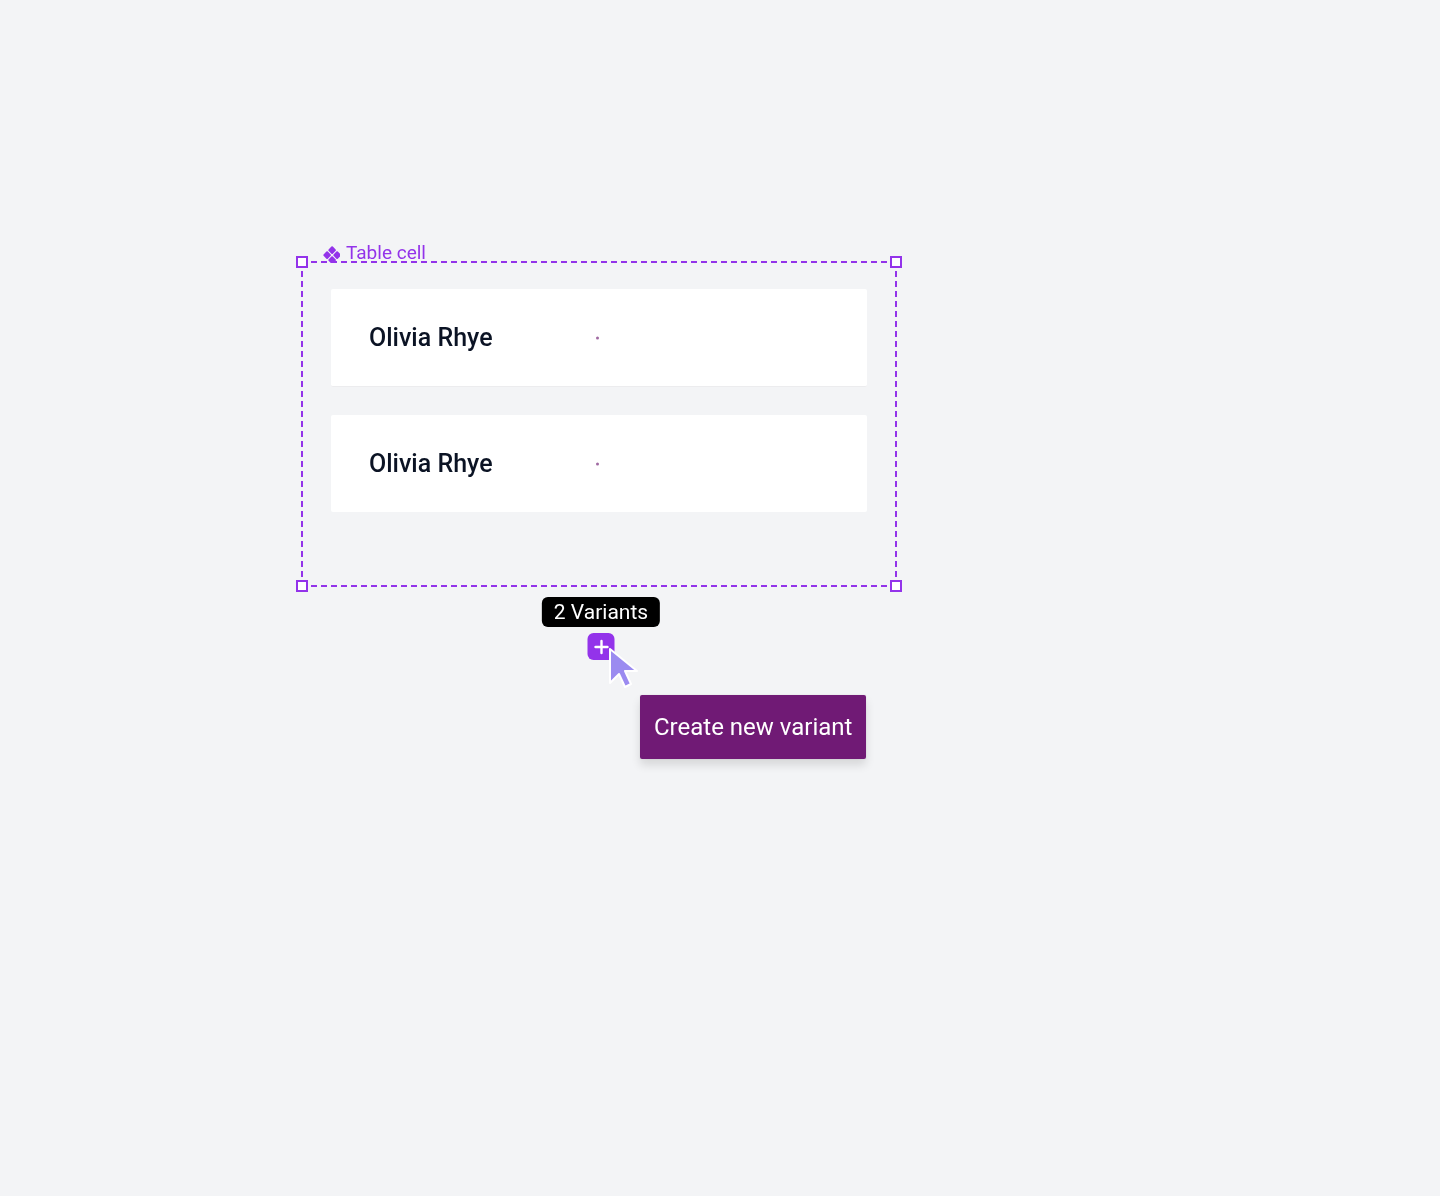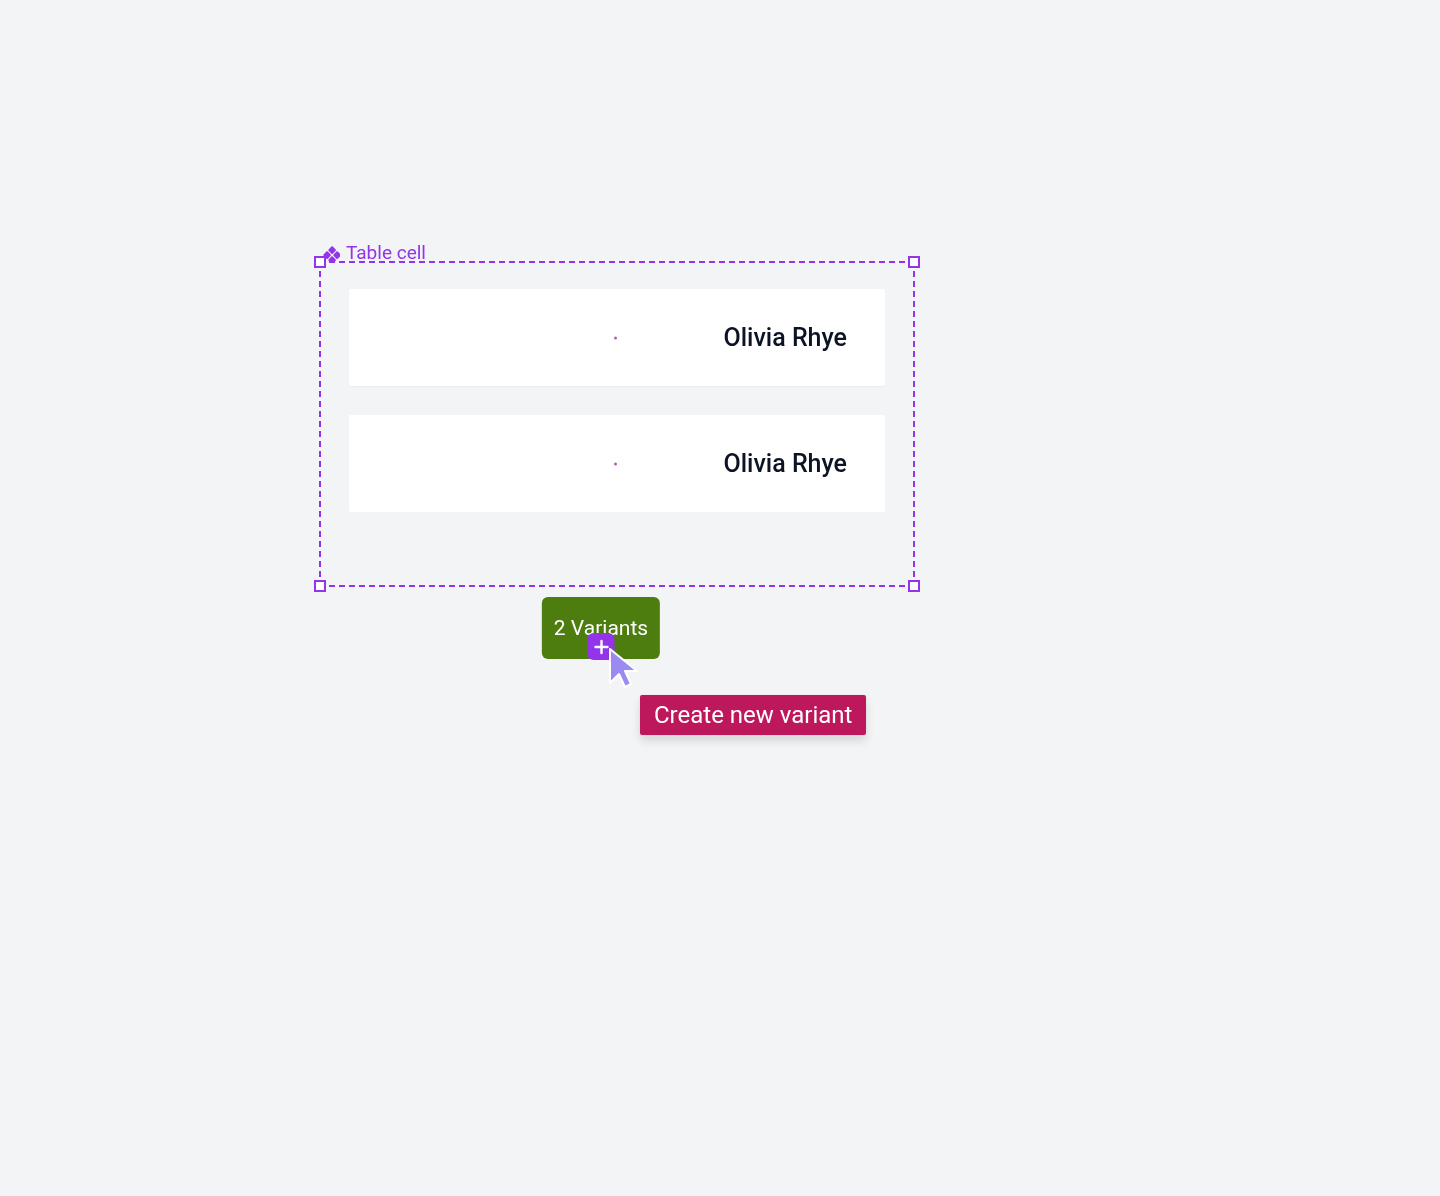--- a/index.html
+++ b/index.html
@@ -7,25 +7,24 @@
     .stage { position: relative; width: 1440px; height: 1196px; }
 
     
     .component-label { position: absolute; left: 320px; top: 241px; display: flex; align-items: center; gap: 6px; }
     .component-icon svg { display: block; }
     .component-label-text { color: #9333ea; font-size: 19px; font-weight: 400; }
 
     
     .component-frame {
       position: absolute;
-      left: 319px; top: 261px;
+      left: 301px; top: 261px;
       width: 596px; height: 326px;
       border: 2px dashed #9333ea;
       background: transparent;
-      text-align: right;
     }
     
     .handle {
       position: absolute;
       width: 12px; height: 12px;
       background: #ffffff;
       border: 2px solid #9333ea;
     }
     .handle.tl { left: -7px; top: -7px; }
     .handle.tr { right: -7px; top: -7px; }
@@ -48,22 +47,22 @@
       width: 3px; height: 3px;
       background: #a06aa2;
       border-radius: 50%;
       top: 50%; transform: translateY(-50%);
     }
 
     
     .variants-badge {
       position: absolute;
       left: 50%; transform: translateX(-50%);
-      padding: 19px 12px;
-      background: #4d7c0f;
+      padding: 3px 12px;
+      background: #000000;
       color: #ffffff;
       border-radius: 6px;
       font-size: 21px;
       font-weight: 400;
       white-space: nowrap;
     }
 
     
     .plus-button {
       position: absolute;
@@ -80,22 +79,22 @@
       position: absolute;
       left: 607px; top: 647px;
       width: 34px; height: 44px;
     }
     .cursor svg { display:block; }
 
     
     .tooltip {
       position: absolute;
       left: 640px; top: 695px;
-      padding: 6px 14px;
-      background: #be185d;
+      padding: 18px 14px;
+      background: #701a75;
       color: #ffffff;
       font-size: 24px;
       font-weight: 400;
       border-radius: 2px;
       box-shadow: 0 6px 10px rgba(0,0,0,0.12), 0 0 0 1px rgba(0,0,0,0.02);
       white-space: nowrap;
     }
   </style>
 </head>
 <body>

